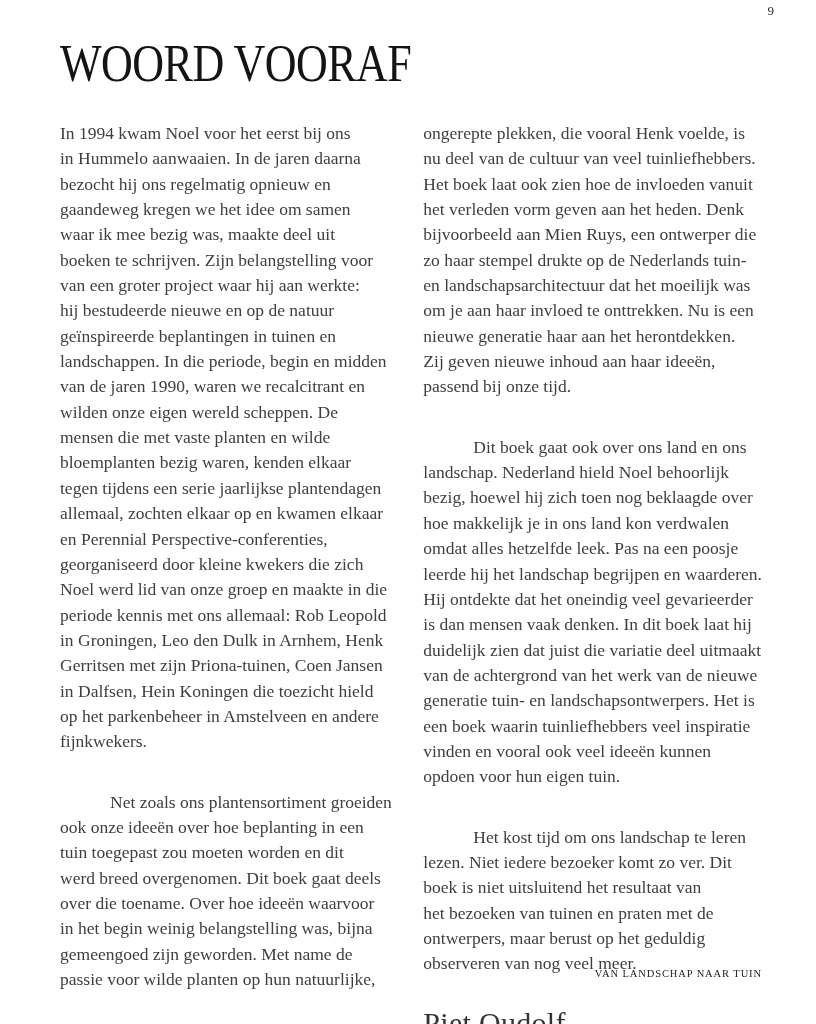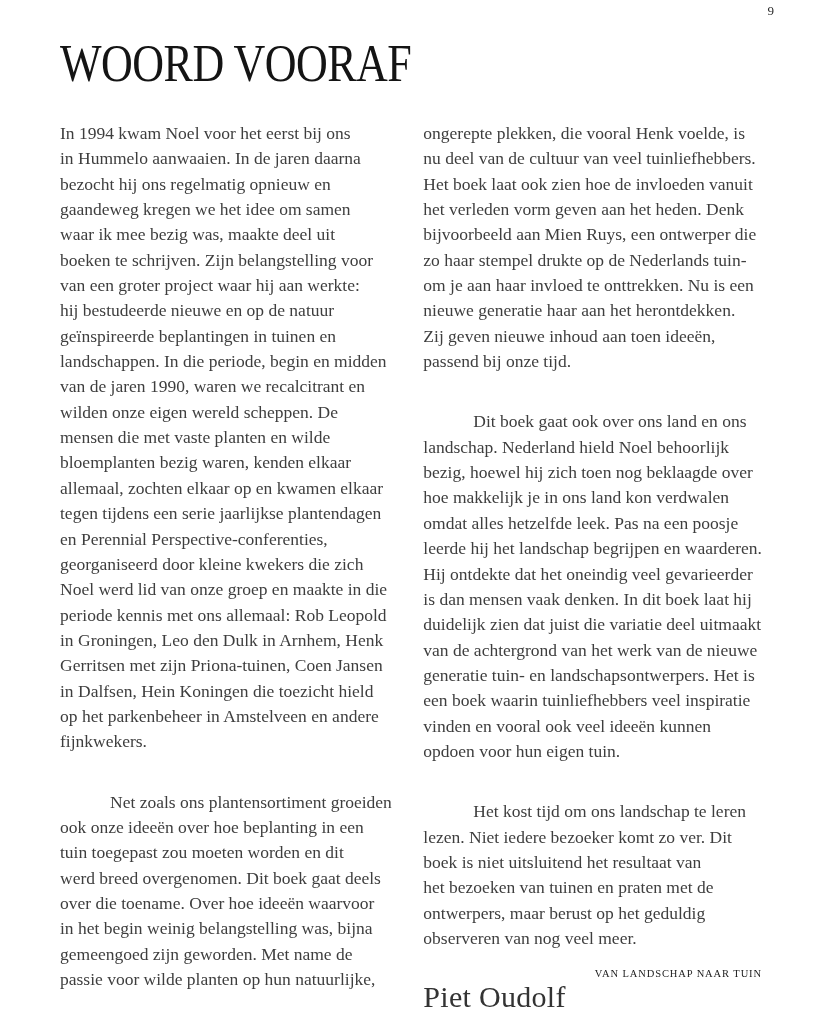--- a/index.html
+++ b/index.html
@@ -85,22 +85,22 @@
         <div class="line">waar ik mee bezig was, maakte deel uit</div>
         <div class="line">boeken te schrijven. Zijn belangstelling voor</div>
         <div class="line">van een groter project waar hij aan werkte:</div>
         <div class="line">hij bestudeerde nieuwe en op de natuur</div>
         <div class="line">geïnspireerde beplantingen in tuinen en</div>
         <div class="line">landschappen. In die periode, begin en midden</div>
         <div class="line">van de jaren 1990, waren we recalcitrant en</div>
         <div class="line">wilden onze eigen wereld scheppen. De</div>
         <div class="line">mensen die met vaste planten en wilde</div>
         <div class="line">bloemplanten bezig waren, kenden elkaar</div>
+        <div class="line">tegen tijdens een serie jaarlijkse plantendagen</div>
         <div class="line">allemaal, zochten elkaar op en kwamen elkaar</div>
-        <div class="line">tegen tijdens een serie jaarlijkse plantendagen</div>
         <div class="line">en Perennial Perspective-conferenties,</div>
         <div class="line">georganiseerd door kleine kwekers die zich</div>
         <div class="line">Noel werd lid van onze groep en maakte in die</div>
         <div class="line">periode kennis met ons allemaal: Rob Leopold</div>
         <div class="line">in Groningen, Leo den Dulk in Arnhem, Henk</div>
         <div class="line">Gerritsen met zijn Priona-tuinen, Coen Jansen</div>
         <div class="line">in Dalfsen, Hein Koningen die toezicht hield</div>
         <div class="line">op het parkenbeheer in Amstelveen en andere</div>
         <div class="line">fijnkwekers.</div>
         <div class="line indent">Net zoals ons plantensortiment groeiden</div>
@@ -113,23 +113,24 @@
         <div class="line">passie voor wilde planten op hun natuurlijke,</div>
       </div>
     <div class="column">
       <div id="right-column-lines">
           <div class="line">ongerepte plekken, die vooral Henk voelde, is</div>
           <div class="line">nu deel van de cultuur van veel tuinliefhebbers.</div>
           <div class="line">Het boek laat ook zien hoe de invloeden vanuit</div>
           <div class="line">het verleden vorm geven aan het heden. Denk</div>
           <div class="line">bijvoorbeeld aan Mien Ruys, een ontwerper die</div>
           <div class="line">zo haar stempel drukte op de Nederlands tuin-</div>
+          <div class="line">en landschapsarchitectuur dat het moeilijk was</div>
           <div class="line">om je aan haar invloed te onttrekken. Nu is een</div>
           <div class="line">nieuwe generatie haar aan het herontdekken.</div>
-          <div class="line">Zij geven nieuwe inhoud aan toen ideeën,</div>
+          <div class="line">Zij geven nieuwe inhoud aan haar ideeën,</div>
           <div class="line">passend bij onze tijd.</div>
           <div class="line indent">Dit boek gaat ook over ons land en ons</div>
           <div class="line">landschap. Nederland hield Noel behoorlijk</div>
           <div class="line">bezig, hoewel hij zich toen nog beklaagde over</div>
           <div class="line">hoe makkelijk je in ons land kon verdwalen</div>
           <div class="line">omdat alles hetzelfde leek. Pas na een poosje</div>
           <div class="line">leerde hij het landschap begrijpen en waarderen.</div>
           <div class="line">Hij ontdekte dat het oneindig veel gevarieerder</div>
           <div class="line">is dan mensen vaak denken. In dit boek laat hij</div>
           <div class="line">duidelijk zien dat juist die variatie deel uitmaakt</div>

